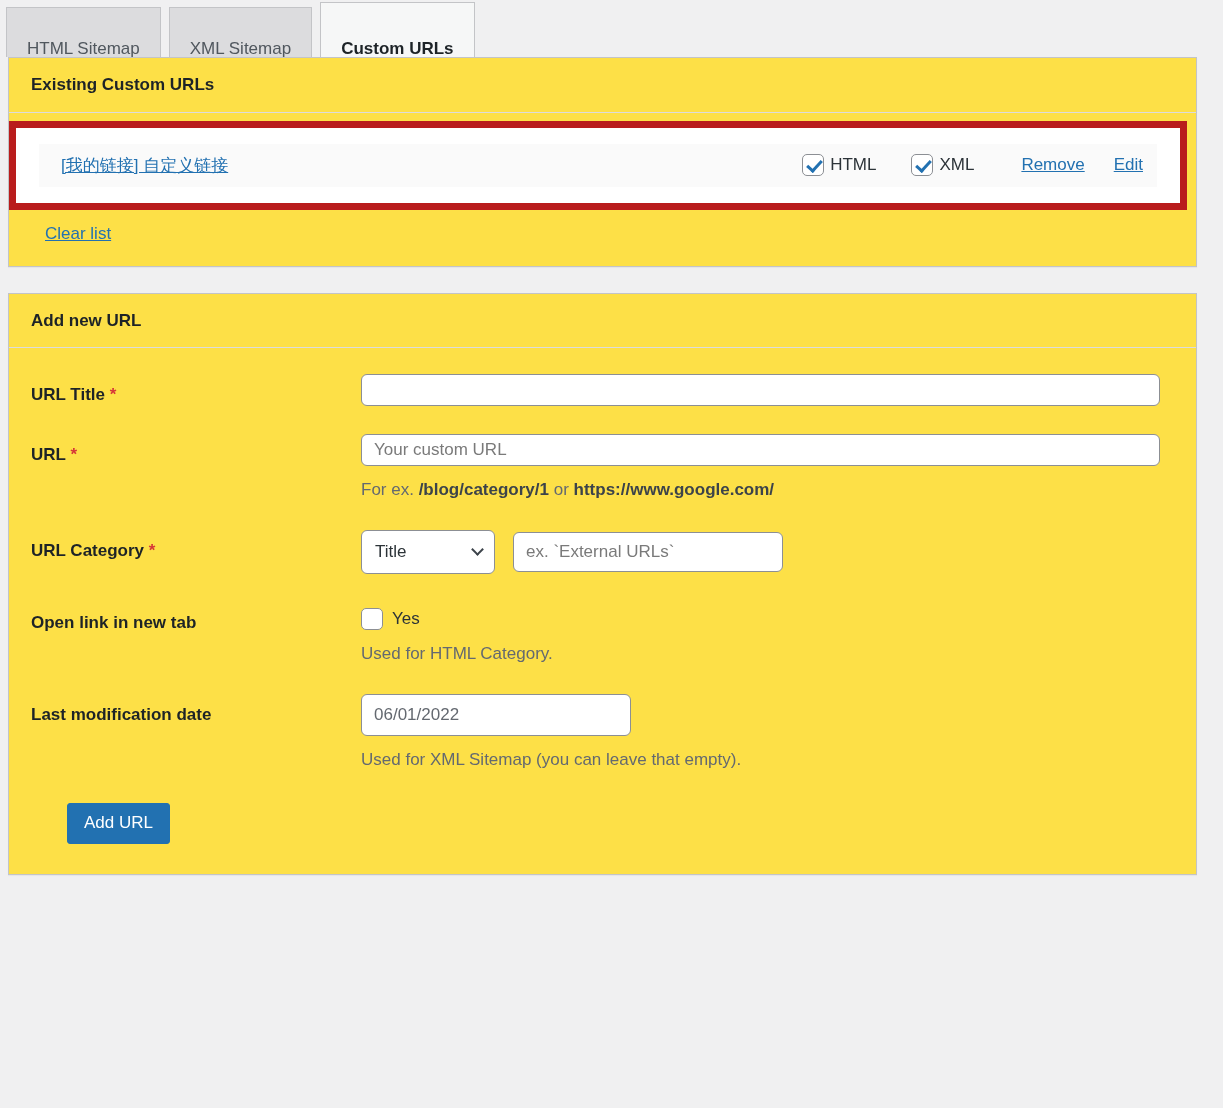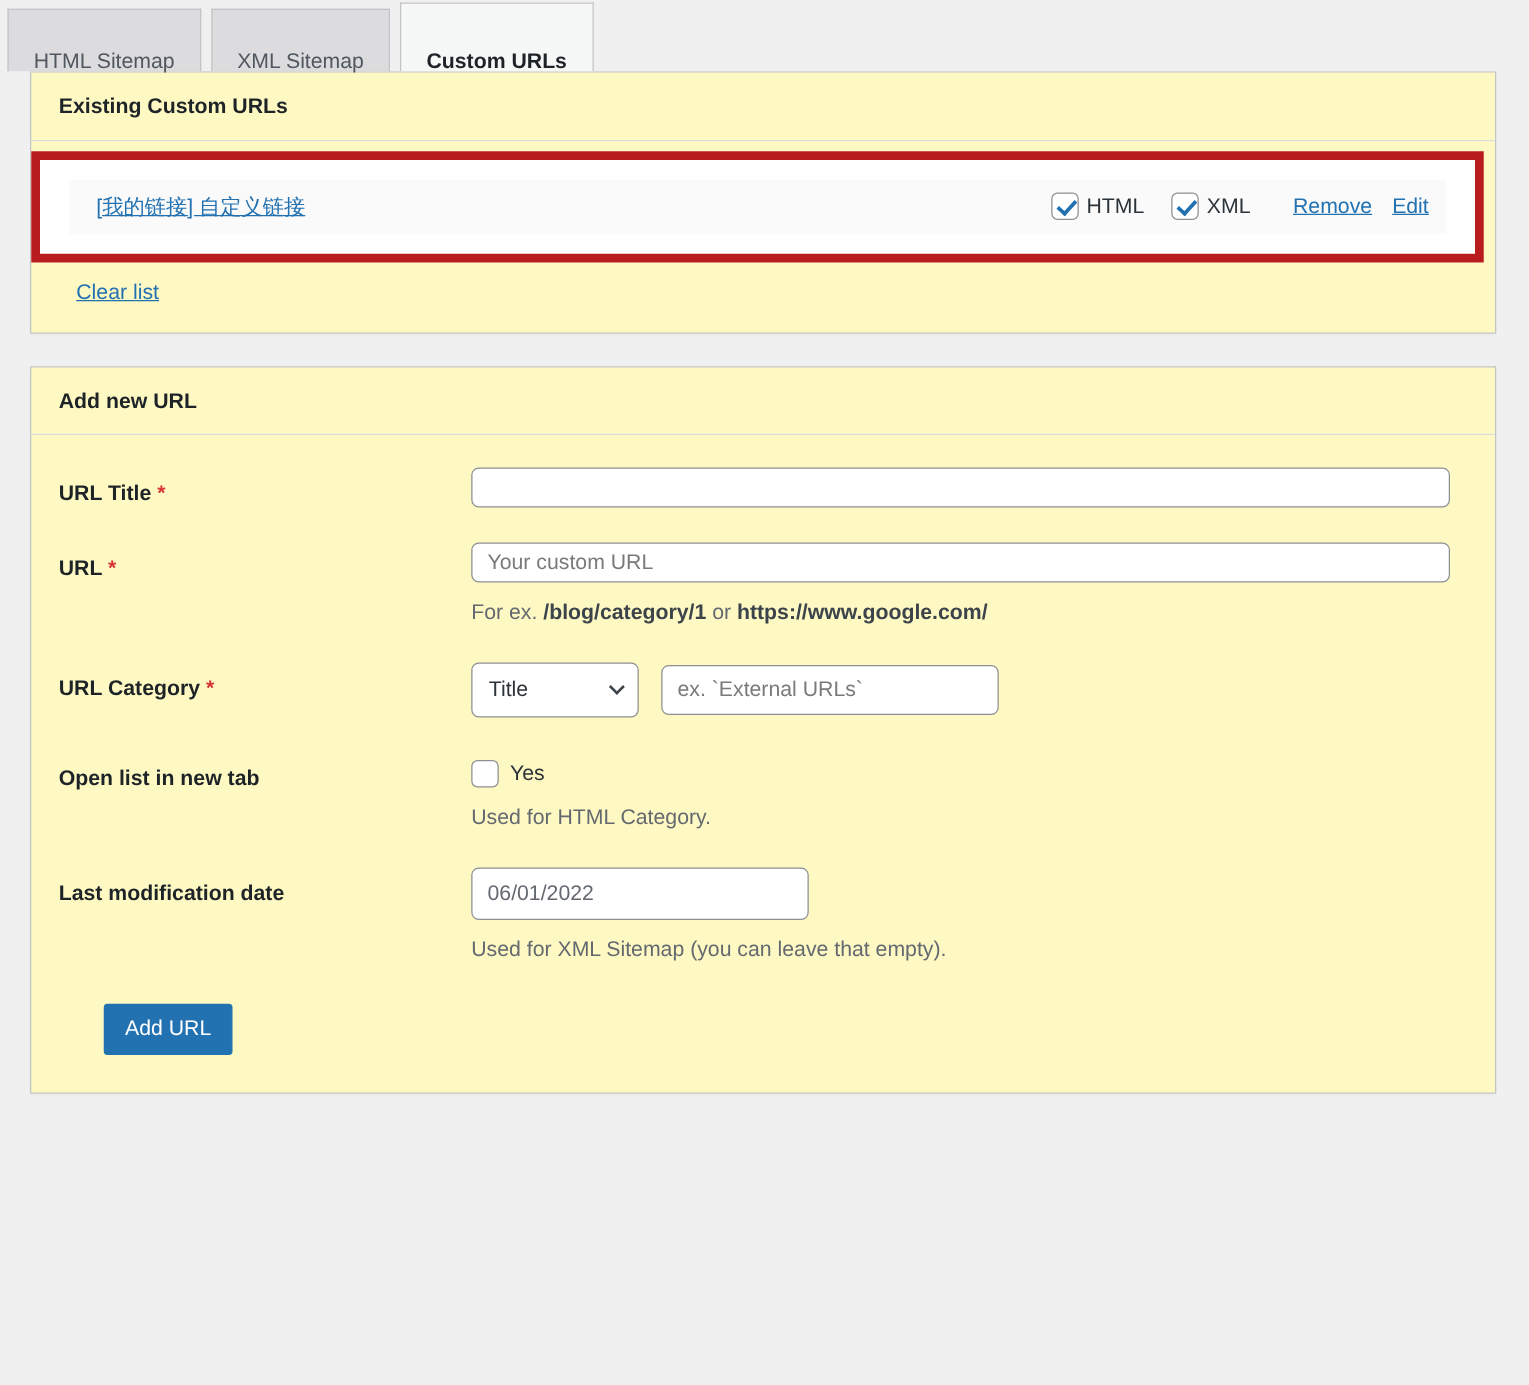--- a/index.html
+++ b/index.html
@@ -41,23 +41,23 @@
     color: #1d2327;
     font-weight: 600;
     border-color: #c3c4c7;
     height: 55px;
     position: relative;
     z-index: 2;
   }
 
   
   .panel {
-    background: #fef9c3;
+    background: #fde047;
     border: 1px solid #c3c4c7;
-    margin: 0 26px 0 24px;
+    margin: 0 26px 0 8px;
     box-shadow: 0 1px 1px rgba(0,0,0,.04);
   }
   .panel + .panel { margin-top: 26px; }
 
   .panel-head {
     padding: 14px 22px;
     border-bottom: 1px solid #dcdcde;
     font-size: 17px;
     font-weight: 600;
     color: #1d2327;
@@ -83,21 +83,21 @@
   }
   .url-link {
     color: #2271b1;
     text-decoration: underline;
     font-size: 17px;
     cursor: pointer;
   }
   .row-controls {
     display: flex;
     align-items: center;
-    gap: 0;
+    gap: 13px;
     font-size: 17px;
     color: #2c3338;
   }
   .cb-label {
     display: flex;
     align-items: center;
     margin-right: 22px;
     cursor: pointer;
   }
   .cb-label:last-of-type { margin-right: 18px; }
@@ -332,21 +332,21 @@
             <div class="sel">
               <span>Title</span>
               <span class="chev"></span>
             </div>
             <input class="cat-inp" type="text" placeholder="ex. `External URLs`" style="">
           </div>
         </div>
       </div>
 
       <div class="frow">
-        <div class="flabel">Open list in new tab</div>
+        <div class="flabel">Open link in new tab</div>
         <div class="fctl">
           <label class="yes-line">
             <span class="cb"></span>
             <span class="yes-txt">Yes</span>
           </label>
           <div class="hint">Used for HTML Category.</div>
         </div>
       </div>
 
       <div class="frow">

